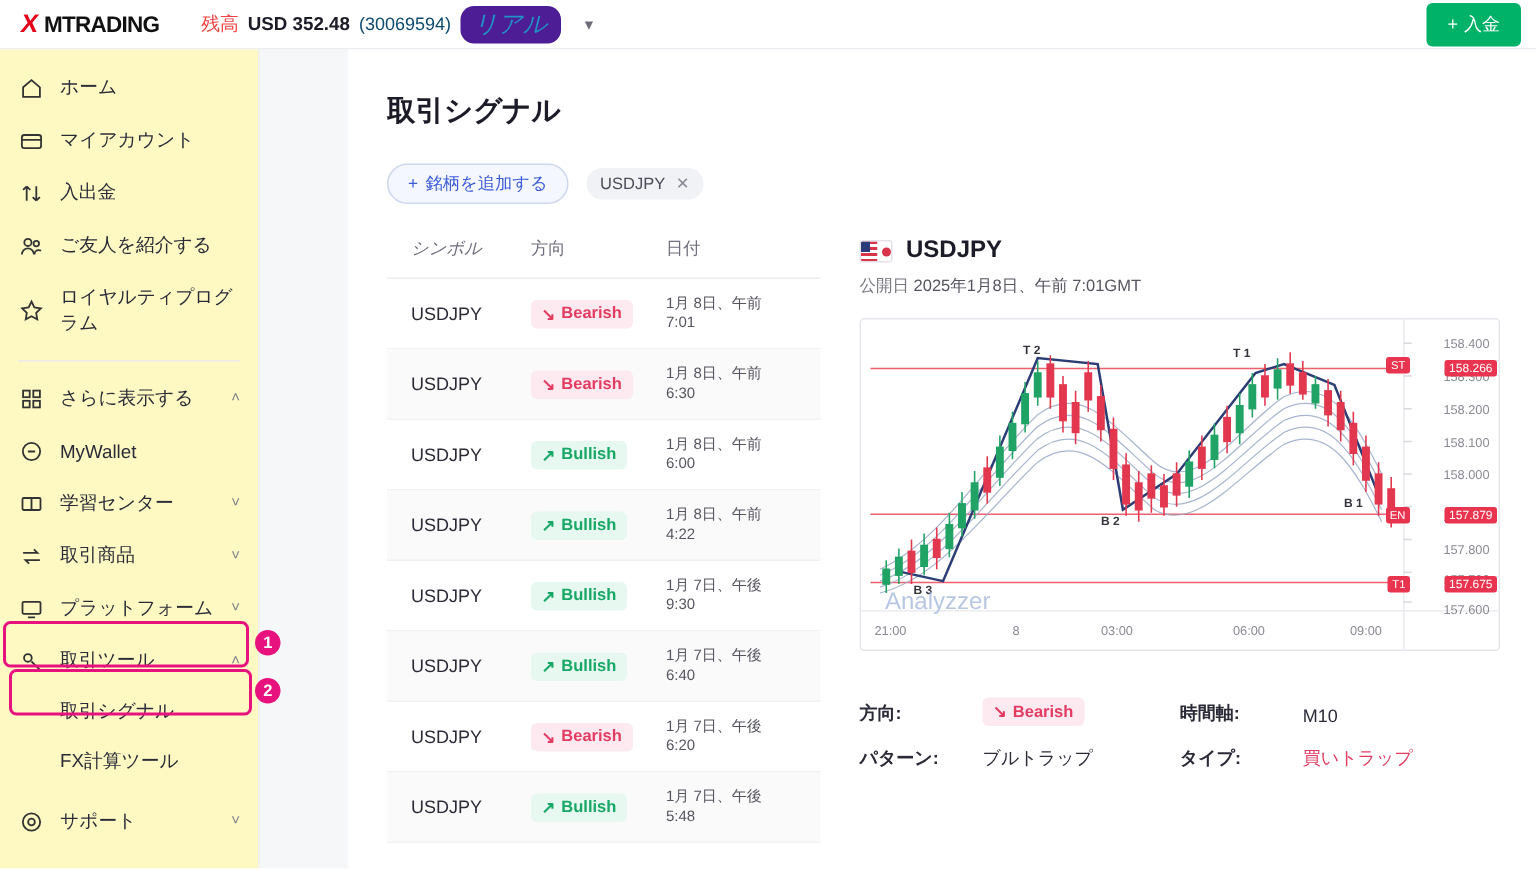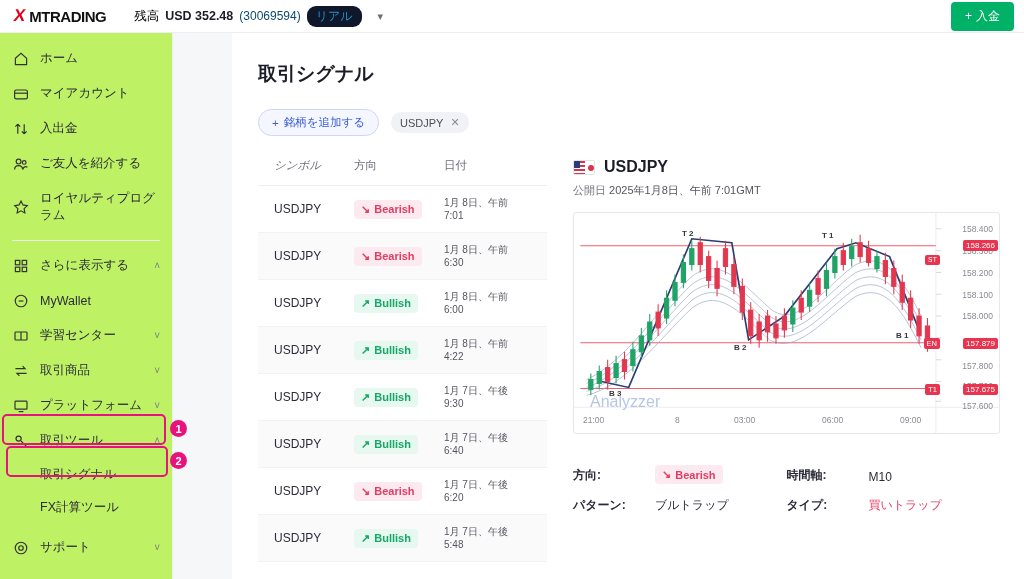--- a/index.html
+++ b/index.html
@@ -19,37 +19,38 @@
   .logo { display:flex; align-items:center; gap:4px; font-weight:bold; }
   .logo-shape {
     font-size:15px; font-weight:bold; letter-spacing:-0.5px;
     color:#111; font-family:"Liberation Sans", sans-serif;
   }
   .logo-x {
     display:inline-block; color:#e2001a; font-size:17px; font-weight:bold;
     transform:skewX(-10deg);
   }
   .balance { margin-left:28px; display:flex; align-items:center; gap:6px; font-size:12.5px; }
-  .balance-label { color:#000000; }
+  .balance-label { color:#ef4444; }
   .balance-val { font-weight:bold; color:#1c1c28; }
   .balance-acc { color:#0c4a6e; font-size:12px; }
   .pill-real {
-    background:#0f172a; color:#1f93c7; border-radius:9px; padding:2px 9px;
-    font-size:12px;
+    background:#4c1d95; color:#1f93c7; border-radius:9px; padding:2px 9px;
+    font-size:16px;
+    font-style:italic;
   }
   .chev-down { color:#6d6d7a; font-size:11px; margin-left:10px; cursor:pointer; }
   .deposit-btn {
     margin-left:auto; background:#00b268; color:#fff; border:none;
     border-radius:4px; padding:6px 14px; font-size:12px; cursor:pointer;
     display:flex; align-items:center; gap:4px;
   }
   
   .shell { display:flex; height:546px; }
   .sidebar {
-    width:173px; background:#bef264; border-right:1px solid #eceef1;
+    width:173px; background:#fef9c3; border-right:1px solid #eceef1;
     padding-top:8px; position:relative; flex:0 0 173px;
   }
   .sb-item {
     display:flex; align-items:center; gap:11px; padding:9px 12px 9px 12px;
     font-size:12.5px; color:#2b2b38; cursor:pointer; position:relative;
   }
   .sb-ico { width:17px; height:17px; flex:0 0 17px; color:#3a3a48; display:flex; align-items:center; justify-content:center; }
   .sb-ico svg { width:16px; height:16px; stroke:#333; fill:none; stroke-width:1.5; }
   .sb-label { flex:1; }
   .sb-caret { font-size:10px; color:#7b7b88; }
@@ -574,21 +575,21 @@
 
           
           <div class="axis-lbl" style="left:9px;   top:202px;">21:00</div>
           <div class="axis-lbl" style="left:101px; top:202px;">8</div>
           <div class="axis-lbl" style="left:160px; top:202px;">03:00</div>
           <div class="axis-lbl" style="left:248px; top:202px;">06:00</div>
           <div class="axis-lbl" style="left:326px; top:202px;">09:00</div>
 
           
           <div class="price-tag" style="top:27px;">158.266</div>
-          <div class="tag-left" style="right:59px; top:42px;font-family:Liberation Mono, monospace;">ST</div>
+          <div class="tag-left" style="right:59px; top:25px;">ST</div>
           <div class="price-tag" style="top:125px;">157.879</div>
           <div class="tag-left" style="right:59px; top:125px;">EN</div>
           <div class="price-tag" style="top:171px;">157.675</div>
           <div class="tag-left" style="right:59px; top:171px;">T1</div>
 
           
           <div class="pt-lbl" style="left:108px; top:16px;">T 2</div>
           <div class="pt-lbl" style="left:248px; top:18px;">T 1</div>
           <div class="pt-lbl" style="left:160px; top:130px;">B 2</div>
           <div class="pt-lbl" style="left:322px; top:118px;">B 1</div>

